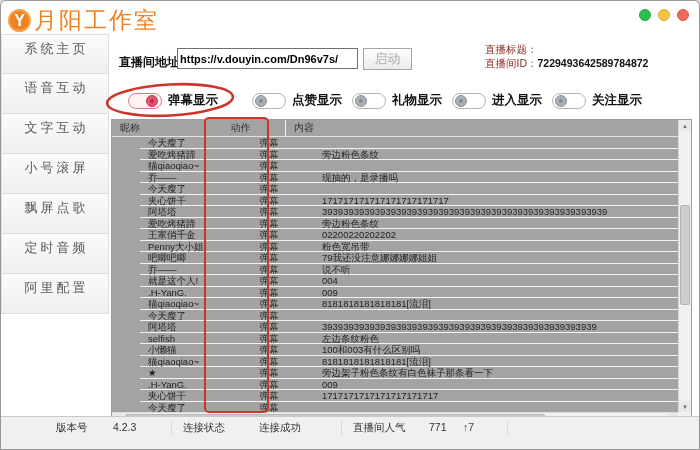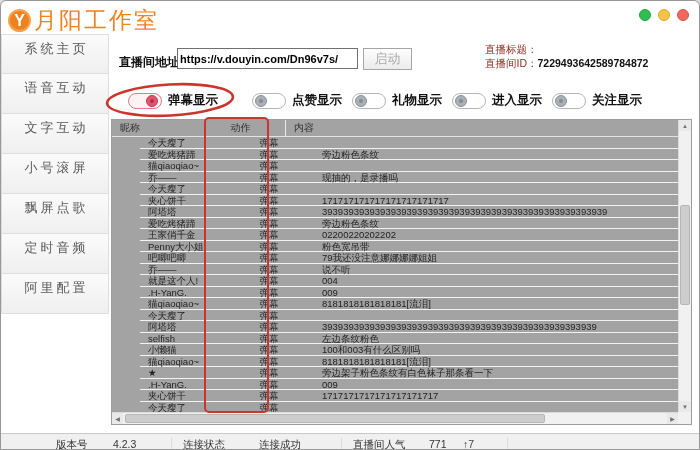--- a/index.html
+++ b/index.html
@@ -91,21 +91,21 @@
     border:1px solid #b6b6b6; border-radius:2px; cursor:pointer; }
   .scroll-corner { position:absolute; right:0; bottom:0; width:13px; height:12px; background:#f1f1f1; }
 
   
   .anno-rect { position:absolute; left:203px; top:116px; width:65px; height:296px;
     border:2px solid #cb352b; border-radius:5px; pointer-events:none; }
   .anno-ellipse { position:absolute; left:101px; top:79px; width:136px; height:40px;
     pointer-events:none; }
 
   
-  .statusbar { position:absolute; left:0; right:0; bottom:0; height:16px; background:#f0f0f0;
+  .statusbar { position:absolute; left:0; right:0; bottom:0; height:33px; background:#f0f0f0;
     border-top:1px solid #c9c9c9; font-size:10.5px; color:#333; }
   .statusbar span { position:absolute; top:4px; }
   .st-verlab { left:55px; } .st-ver { left:112px; }
   .st-connlab { left:182px; } .st-conn { left:258px; }
   .st-poplab { left:352px; } .st-pop { left:428px; } .st-delta { left:462px; color:#444; }
   .st-sep { position:absolute; top:3px; width:1px; height:14px; background:#dadada; }
   .sep1 { left:170px; } .sep2 { left:340px; } .sep3 { left:506px; }
 </style>
 </head>
 <body>

